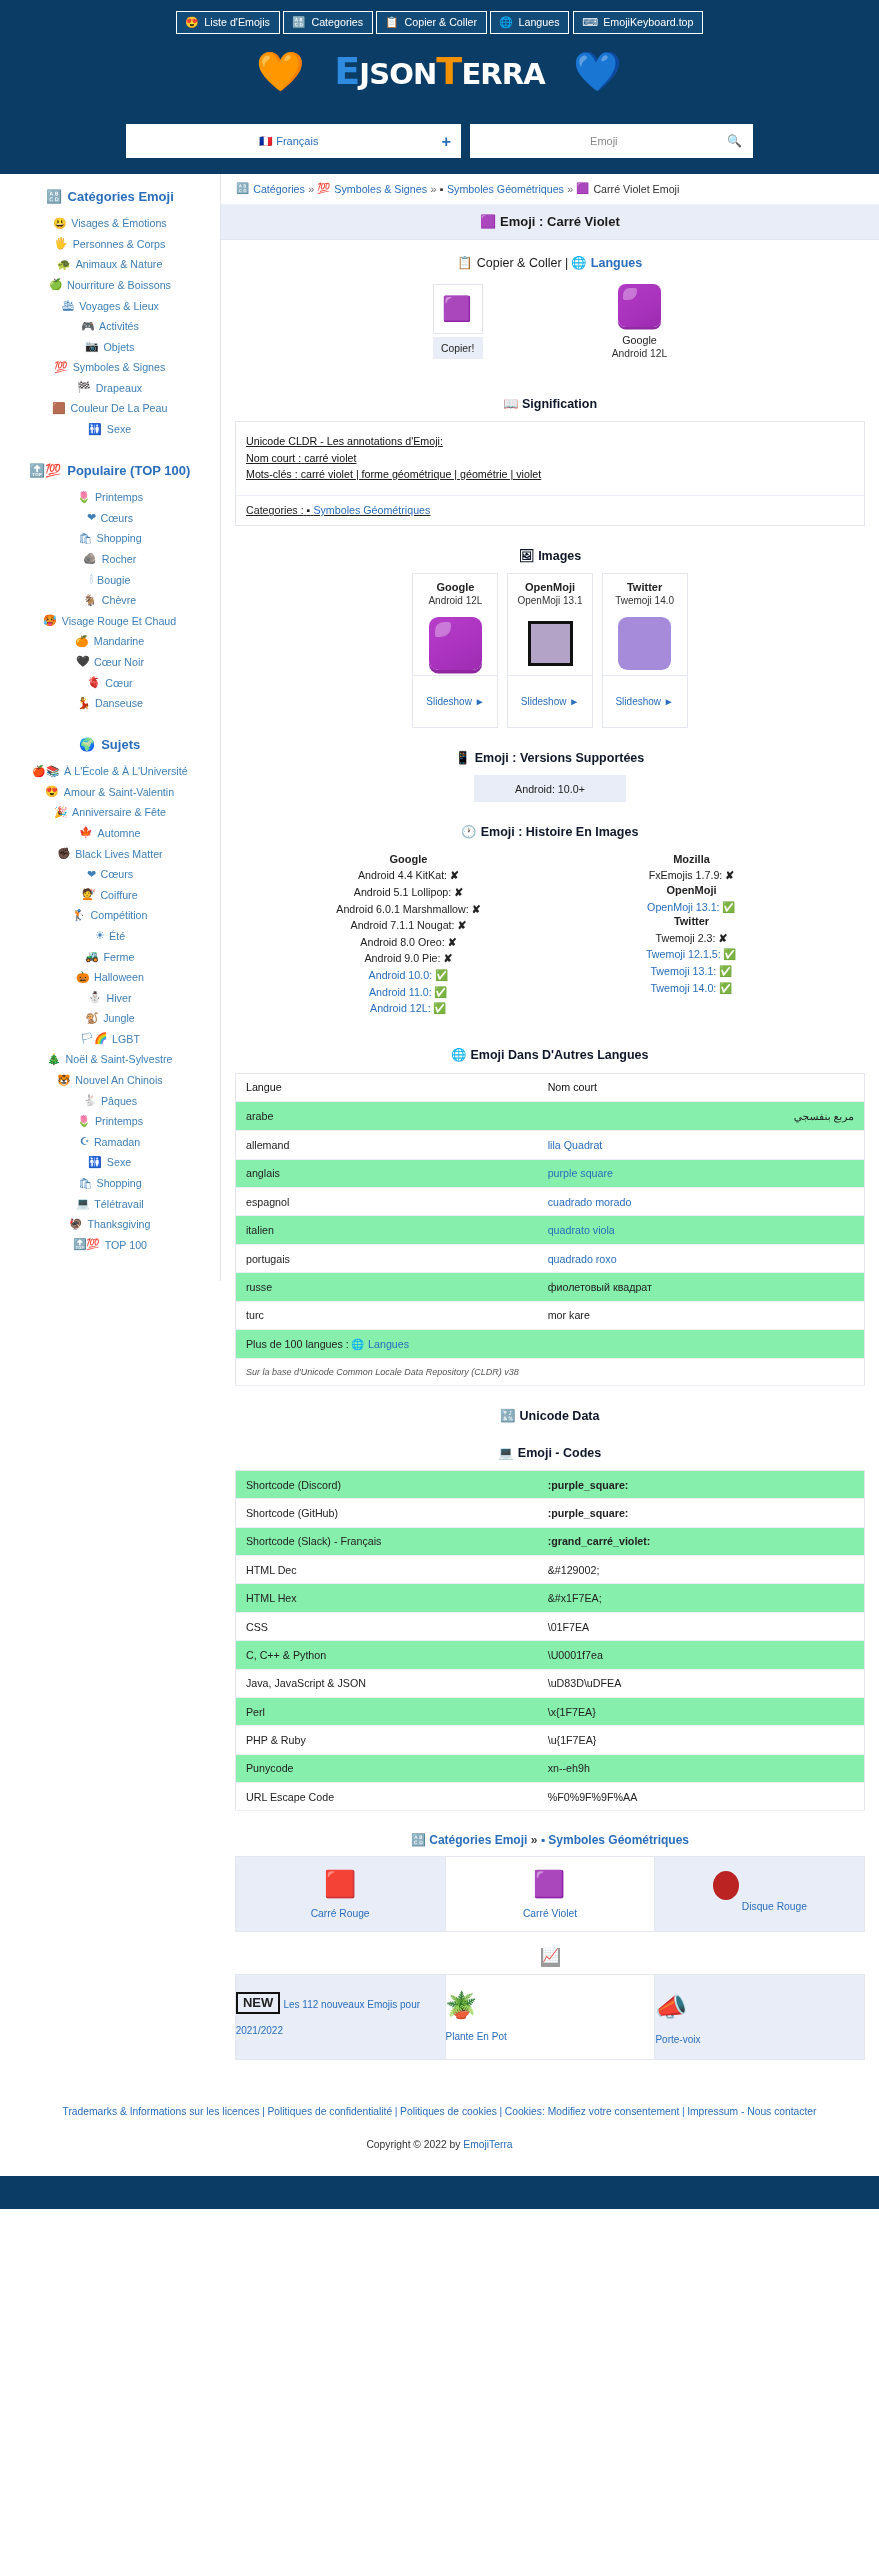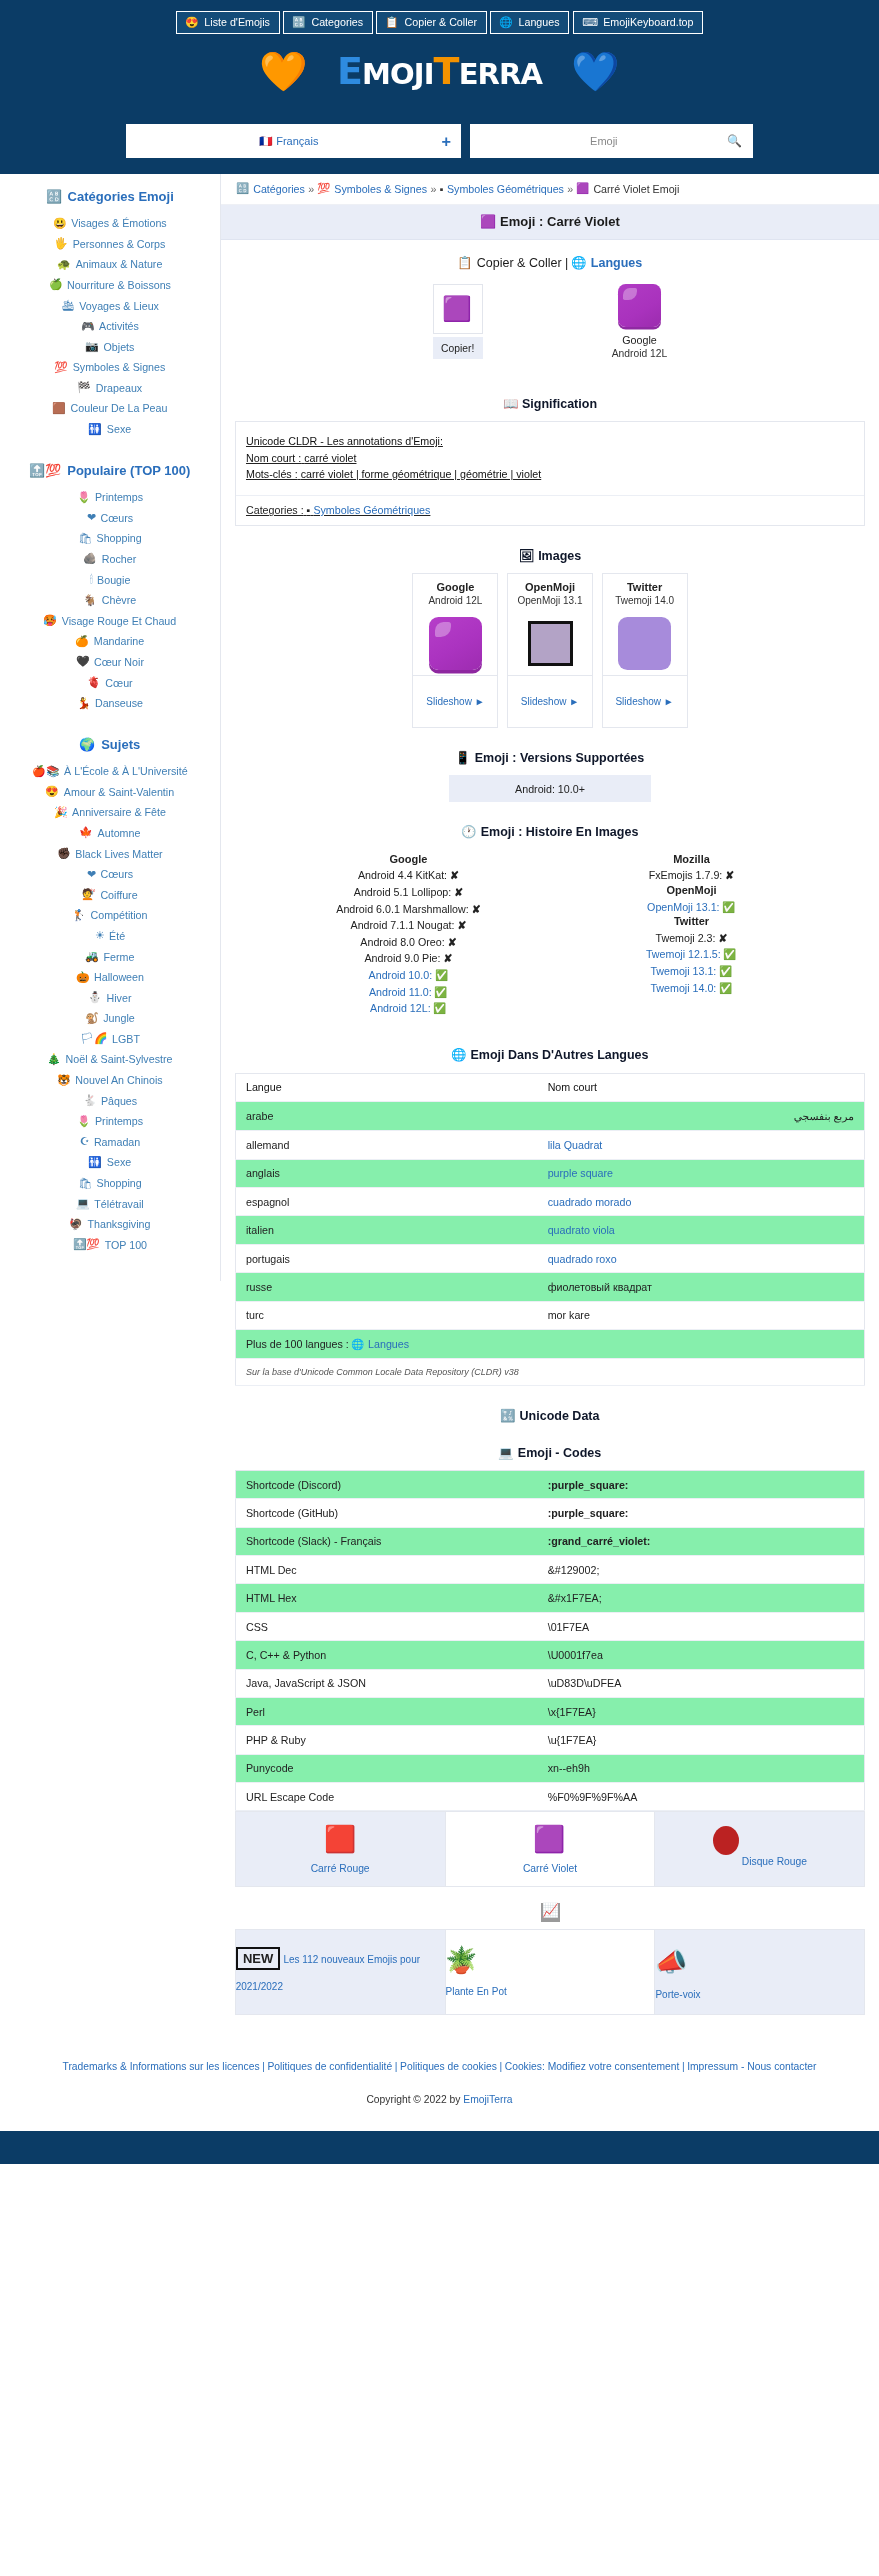--- a/index.html
+++ b/index.html
@@ -127,21 +127,21 @@
     box-shadow:0 3.4px 0 #8e27a0; position:relative;
   }
   .sq-google::after {
     content:""; position:absolute; left:6px; top:5.2px; width:16.3px; height:14.6px;
     border-radius:8.6px 2.6px 10.3px 2.6px; background:rgba(255,255,255,0.33);
   }
   .sq-open { width:45px; height:45px; background:#b3a3c6; border:3.4px solid #111; }
   .sq-twitter { width:53px; height:53px; border-radius:9.4px; background:#a78bdb; }
 
   
-  .verbox { background:#e9edf7; width:202px; margin:0 auto; text-align:center; padding:7.7px 0; font-size:10.7px; }
+  .verbox { background:#e9edf7; width:152px; margin:0 auto; text-align:center; padding:7.7px 0; font-size:10.7px; }
 
   
   .hist { display:flex; justify-content:center; gap:0; padding:3.4px 0 8.6px; }
   .hist-col { width:283px; text-align:center; }
   .hist-col .t { font-weight:bold; font-size:11px; margin-bottom:2.6px; }
   .hist-col .r { font-size:10.7px; line-height:1.55; }
   .hist-col .yes { color:#2a6ebb; }
   .hist-col .x { font-weight:bold; }
   .ck { color:#333; }
 
@@ -208,21 +208,21 @@
     </a>
     <a class="nav-btn">
       <span class="ic">⌨</span>
       <span>EmojiKeyboard.top</span>
     </a>
   </div>
 
   <div class="logo-row">
     <span class="heart orange">🧡</span>
     <div class="logo">
-      <span class="e">E</span><span class="w sm">MOJI</span><span class="t">T</span><span class="w sm">ERRA</span>
+      <span class="e">E</span><span class="w sm">JSON</span><span class="t">T</span><span class="w sm">ERRA</span>
     </div>
     <span class="heart blue">💙</span>
   </div>
 </div>
 
 <div class="searchwrap">
   <div class="searchrow">
     <div class="langbox">
       <span class="lbl">
         <span>🇫🇷</span>
@@ -683,20 +683,27 @@
             <td>Punycode</td>
             <td class="c2">xn--eh9h</td>
           </tr>
           <tr class="">
             <td>URL Escape Code</td>
             <td class="c2">%F0%9F%9F%AA</td>
           </tr>
         </tbody>
       </table>
 
+    <div class="rel-crumb">
+      <span>🔠</span>
+      <a>Catégories Emoji</a>
+      <span class="sep">»</span>
+      <span>▪</span>
+      <a>Symboles Géométriques</a>
+    </div>
     <div class="rel-grid">
       <div class="rel-cell">
         <span class="gl">🟥</span>
         <span class="nm">Carré Rouge</span>
       </div>
       <div class="rel-cell white">
         <span class="gl">🟪</span>
         <span class="nm">Carré Violet</span>
       </div>
       <div class="rel-cell">

